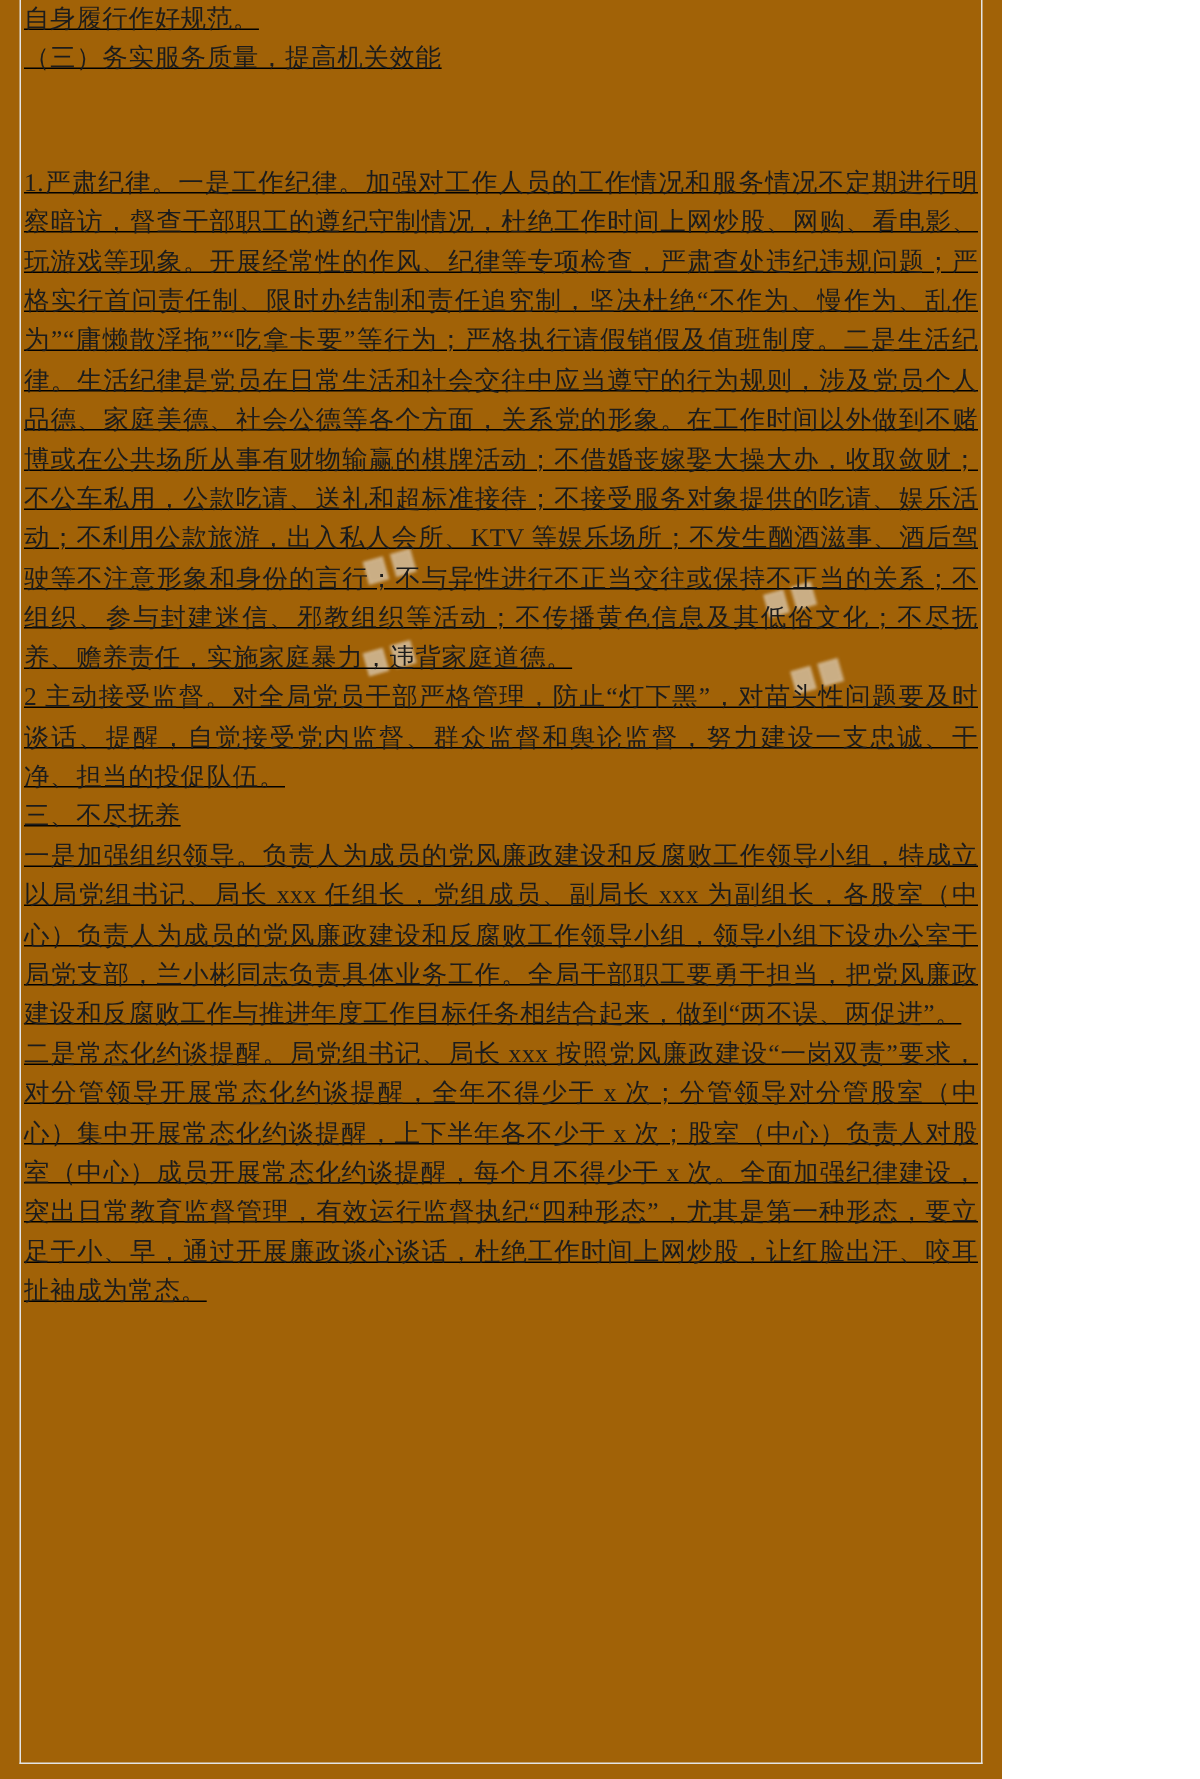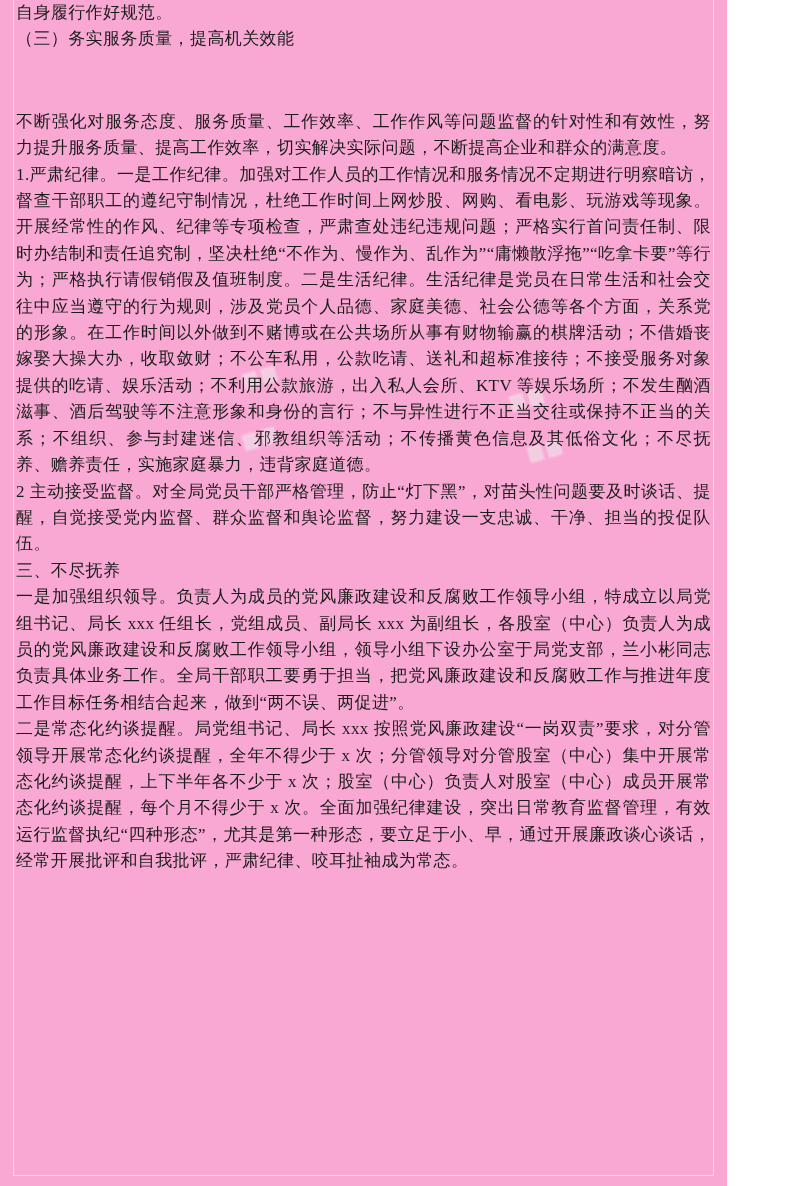--- a/index.html
+++ b/index.html
@@ -5,24 +5,25 @@
   html, body {
     margin: 0;
     padding: 0;
     width: 800px;
     height: 1186px;
     background: #ffffff;
     overflow: hidden;
   }
   .page {
     position: relative;
-    width: 727px;
+    width: 668px;
     height: 1186px;
-    background: #f9a8d4;
+    background: #a16207;
     overflow: hidden;
+    text-decoration: underline;
   }
   
   .frame {
     position: absolute;
     left: 13px;
     right: 13px;
     top: -8px;
     bottom: 10px;
     border: 1px solid #e4e4e4;
     border-top: none;
@@ -93,21 +94,20 @@
     </div>
   <div class="wm wm4">
       <span class="wm-g"></span>
       <span class="wm-g"></span>
     </div>
 
   <div class="content">
     <p class="partial">自身履行作好规范。</p>
     <p>（三）务实服务质量，提高机关效能</p>
     <div class="gap"></div>
-    <p>不断强化对服务态度、服务质量、工作效率、工作作风等问题监督的针对性和有效性，努力提升服务质量、提高工作效率，切实解决实际问题，不断提高企业和群众的满意度。</p>
     <p>1.严肃纪律。一是工作纪律。加强对工作人员的工作情况和服务情况不定期进行明察暗访，督查干部职工的遵纪守制情况，杜绝工作时间上网炒股、网购、看电影、玩游戏等现象。开展经常性的作风、纪律等专项检查，严肃查处违纪违规问题；严格实行首问责任制、限时办结制和责任追究制，坚决杜绝“不作为、慢作为、乱作为”“庸懒散浮拖”“吃拿卡要”等行为；严格执行请假销假及值班制度。二是生活纪律。生活纪律是党员在日常生活和社会交往中应当遵守的行为规则，涉及党员个人品德、家庭美德、社会公德等各个方面，关系党的形象。在工作时间以外做到不赌博或在公共场所从事有财物输赢的棋牌活动；不借婚丧嫁娶大操大办，收取敛财；不公车私用，公款吃请、送礼和超标准接待；不接受服务对象提供的吃请、娱乐活动；不利用公款旅游，出入私人会所、KTV 等娱乐场所；不发生酗酒滋事、酒后驾驶等不注意形象和身份的言行；不与异性进行不正当交往或保持不正当的关系；不组织、参与封建迷信、邪教组织等活动；不传播黄色信息及其低俗文化；不尽抚养、赡养责任，实施家庭暴力，违背家庭道德。</p>
     <p>2 主动接受监督。对全局党员干部严格管理，防止“灯下黑”，对苗头性问题要及时谈话、提醒，自觉接受党内监督、群众监督和舆论监督，努力建设一支忠诚、干净、担当的投促队伍。</p>
     <p>三、不尽抚养</p>
     <p>一是加强组织领导。负责人为成员的党风廉政建设和反腐败工作领导小组，特成立以局党组书记、局长 xxx 任组长，党组成员、副局长 xxx 为副组长，各股室（中心）负责人为成员的党风廉政建设和反腐败工作领导小组，领导小组下设办公室于局党支部，兰小彬同志负责具体业务工作。全局干部职工要勇于担当，把党风廉政建设和反腐败工作与推进年度工作目标任务相结合起来，做到“两不误、两促进”。</p>
-    <p>二是常态化约谈提醒。局党组书记、局长 xxx 按照党风廉政建设“一岗双责”要求，对分管领导开展常态化约谈提醒，全年不得少于 x 次；分管领导对分管股室（中心）集中开展常态化约谈提醒，上下半年各不少于 x 次；股室（中心）负责人对股室（中心）成员开展常态化约谈提醒，每个月不得少于 x 次。全面加强纪律建设，突出日常教育监督管理，有效运行监督执纪“四种形态”，尤其是第一种形态，要立足于小、早，通过开展廉政谈心谈话，经常开展批评和自我批评，严肃纪律、咬耳扯袖成为常态。</p>
+    <p>二是常态化约谈提醒。局党组书记、局长 xxx 按照党风廉政建设“一岗双责”要求，对分管领导开展常态化约谈提醒，全年不得少于 x 次；分管领导对分管股室（中心）集中开展常态化约谈提醒，上下半年各不少于 x 次；股室（中心）负责人对股室（中心）成员开展常态化约谈提醒，每个月不得少于 x 次。全面加强纪律建设，突出日常教育监督管理，有效运行监督执纪“四种形态”，尤其是第一种形态，要立足于小、早，通过开展廉政谈心谈话，杜绝工作时间上网炒股，让红脸出汗、咬耳扯袖成为常态。</p>
   </div>
 
 </div>
 
 </body></html>

